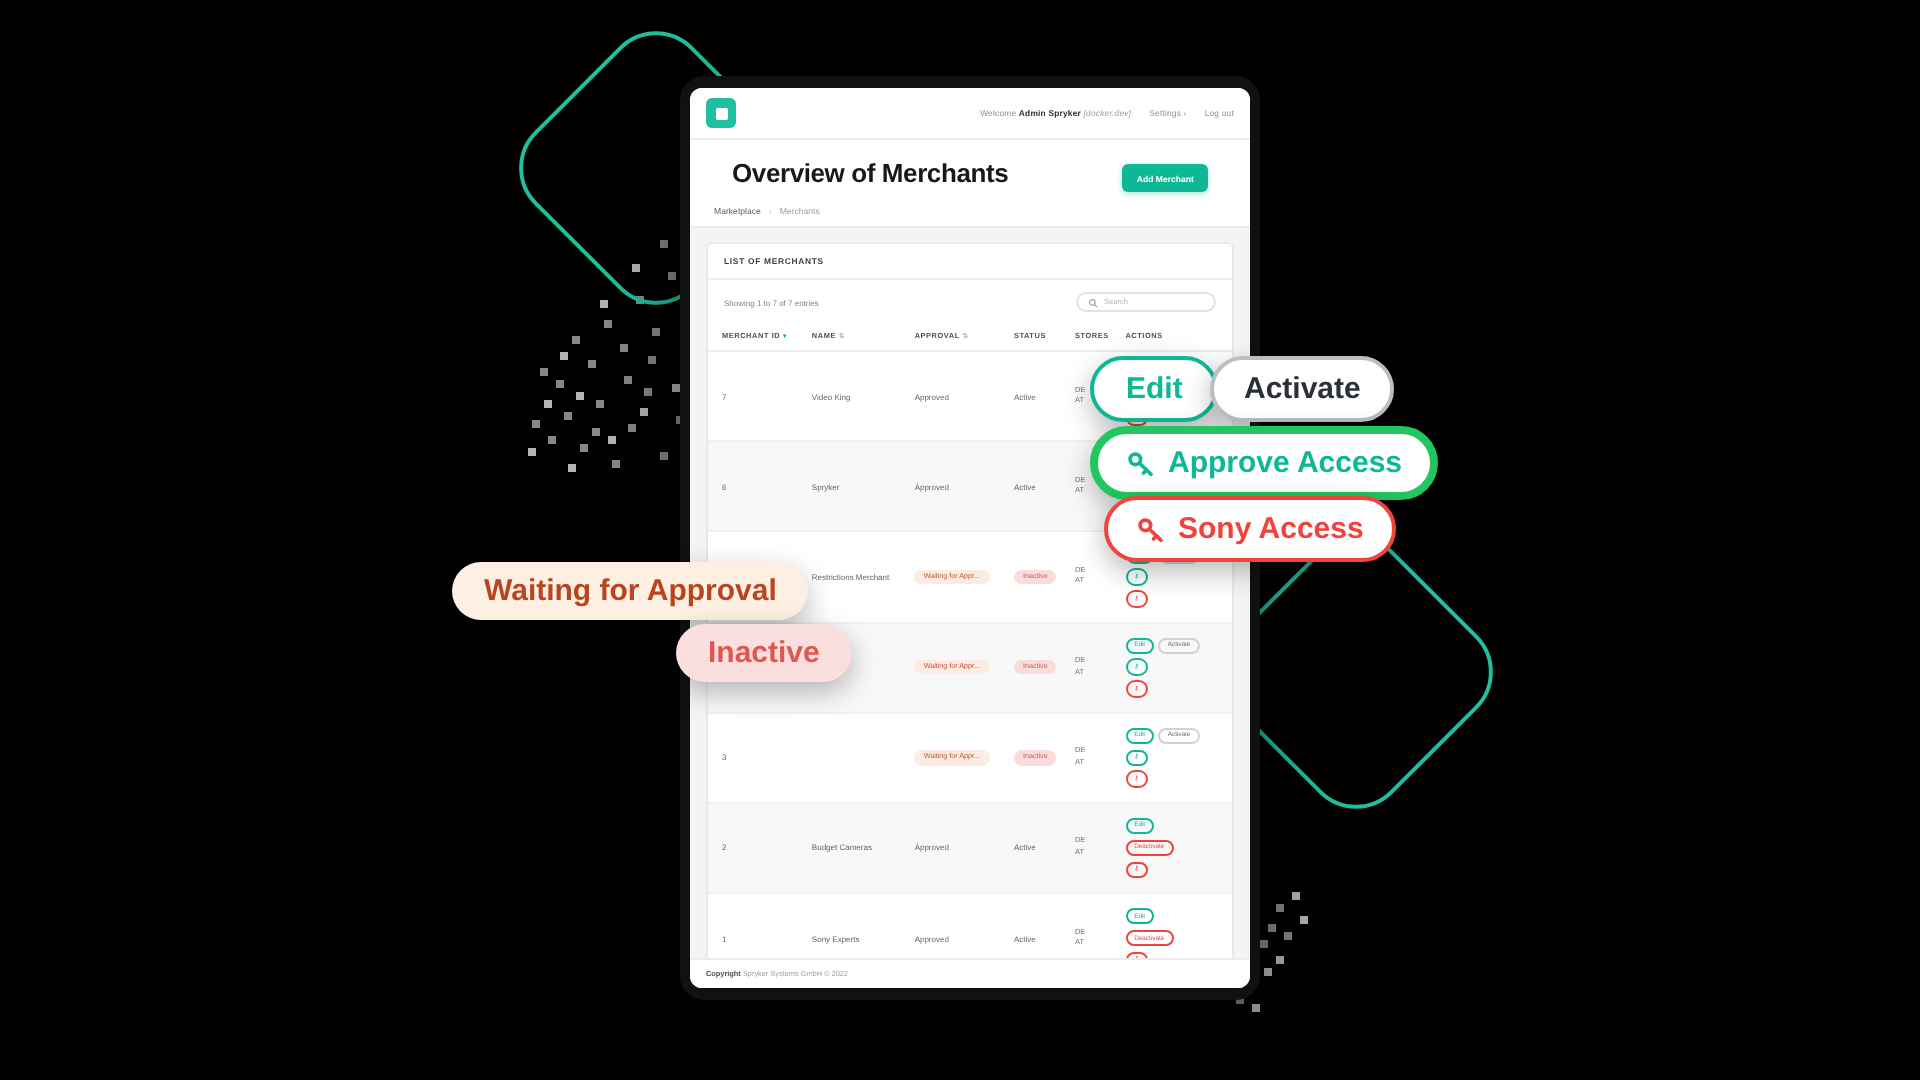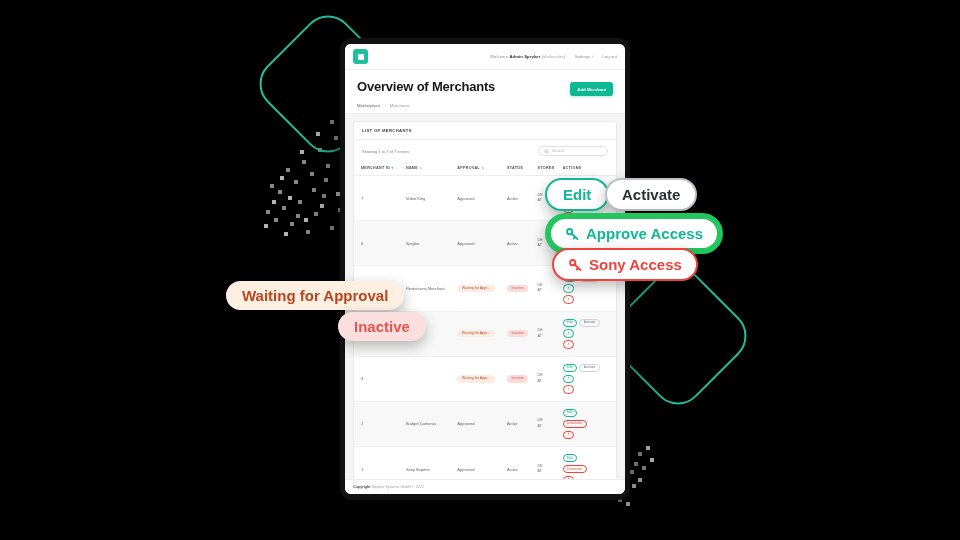--- a/index.html
+++ b/index.html
@@ -41,21 +41,21 @@
     display: flex; align-items: center; justify-content: center;
   }
   .logo i { width: 6px; height: 6px; background: #fff; border-radius: 1px; display:block; }
   .topnav { margin-left: auto; display: flex; align-items: center; gap: 9px; }
   .tn { font-size: 4.2px; color: #8a8f98; white-space: nowrap; letter-spacing:.1px;}
   .tn b { color: #2b2f36; font-weight: 700; }
   .tn i { color: #9aa0a8; font-style: italic; }
 
   
   .pagehead {
-    background: #fff; padding: 9px 12px 7px; display: flex;
+    background: #fff; padding: 9px 21px 7px; display: flex;
     align-items: flex-start; justify-content: space-between; flex:none;
   }
   .ptitle { font-size: 13px; font-weight: 700; color: #16181d; line-height: 1.22; letter-spacing:-.2px;}
   .btn-add {
     background: #0FB894; color: #fff; font-size: 4.3px; font-weight: 700;
     padding: 4.5px 7px; border-radius: 3px; white-space: nowrap; margin-top: 3px;
     box-shadow: 0 1px 3px rgba(15,184,148,.35);
   }
   .crumbs {
     background:#fff; border-bottom: 1px solid #ececec; padding: 0 12px 5px;
@@ -131,21 +131,21 @@
   #co-edit {
     left: 545px; top: 178px; padding: 6px 16px; background: #fff;
     border: 2px solid #0FB894; color: #0FB894; font-size: 15px;
   }
   #co-activate {
     left: 605px; top: 178px; padding: 6px 15px; background: #fff;
     border: 2px solid #babfc5; color: #2b2f36; font-size: 15px;
   }
   #co-approve {
     left: 545px; top: 213px; padding: 6px 14px; background: #fff;
-    border: 6px solid #22c55e; color: #0FB894; font-size: 15px; justify-content: flex-end;
+    border: 4px solid #22c55e; color: #0FB894; font-size: 15px; justify-content: flex-end;
   }
   #co-deny {
     left: 552px; top: 248px; padding: 6px 14px; background: #fff;
     border: 2px solid #F0433B; color: #F0433B; font-size: 15px;
   }
   #co-waiting {
     left: 226px; top: 281px; padding: 6px 16px; background: #fdf0e3;
     color: #b8451f; font-size: 15px;
   }
   #co-inactive {

